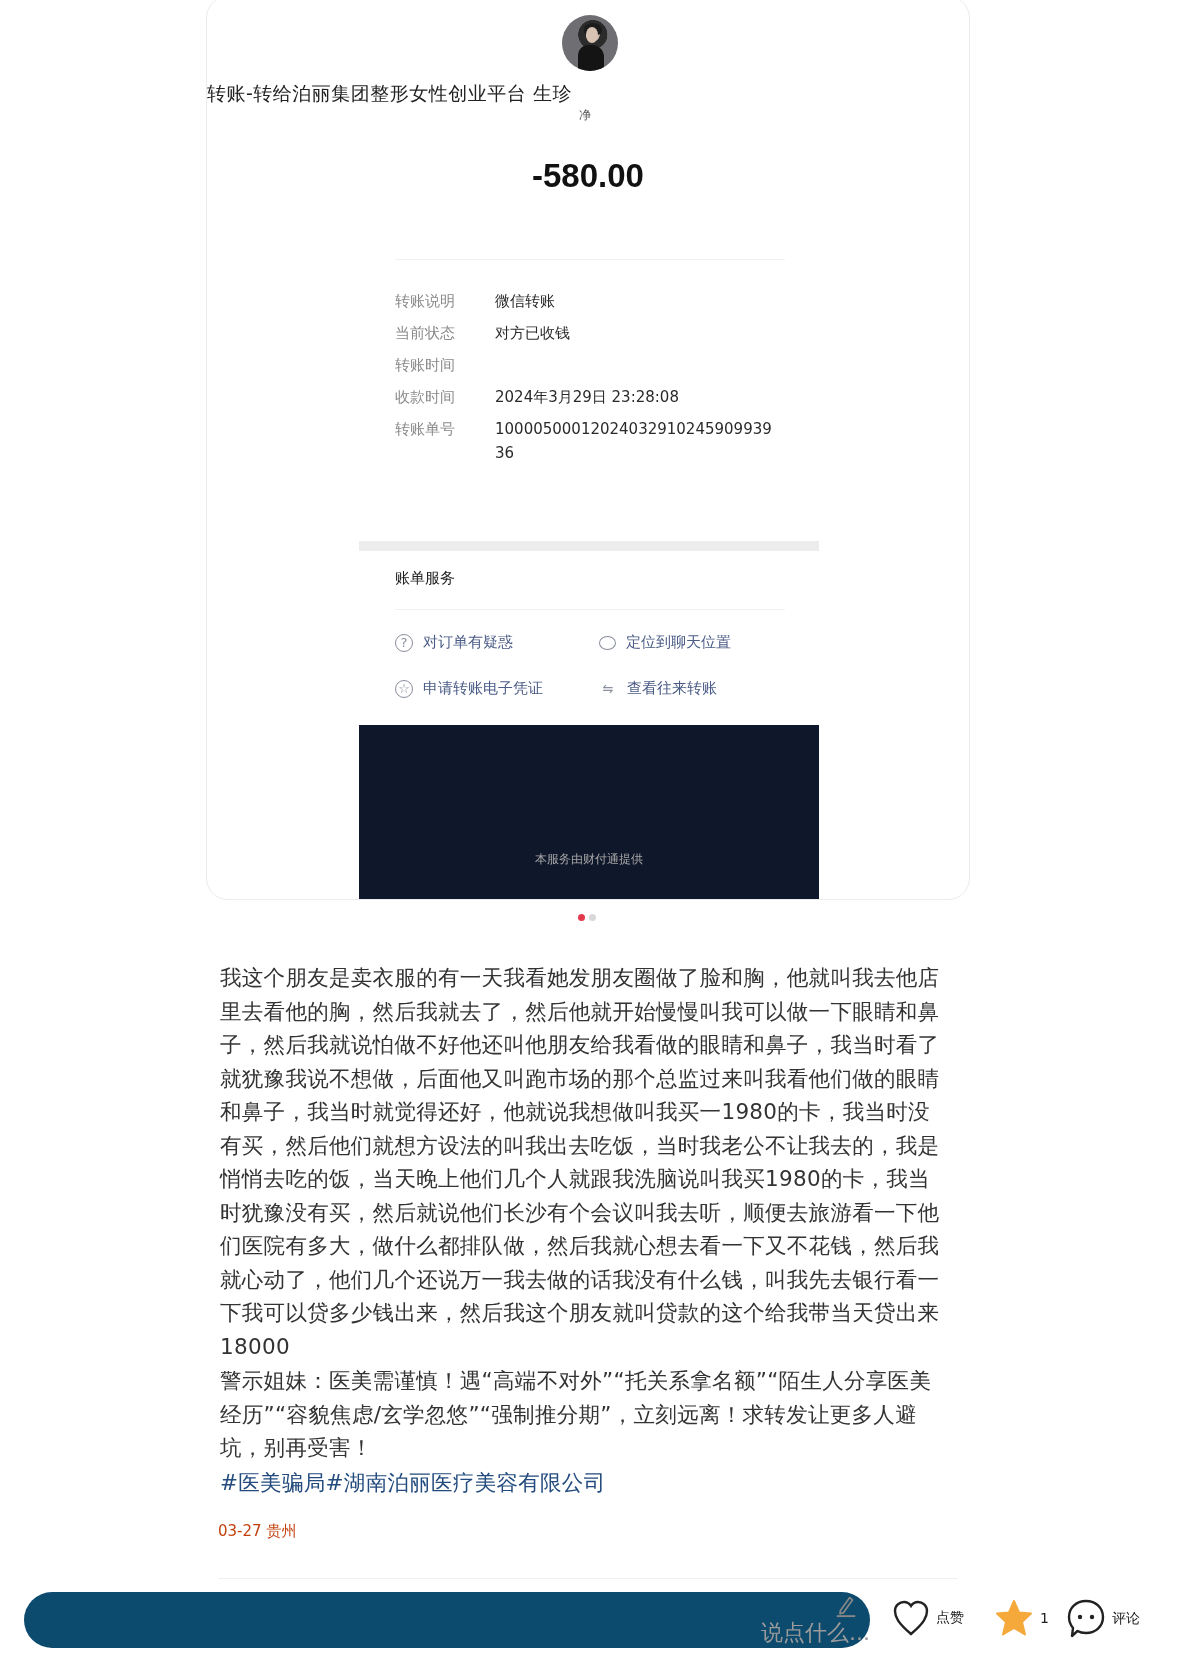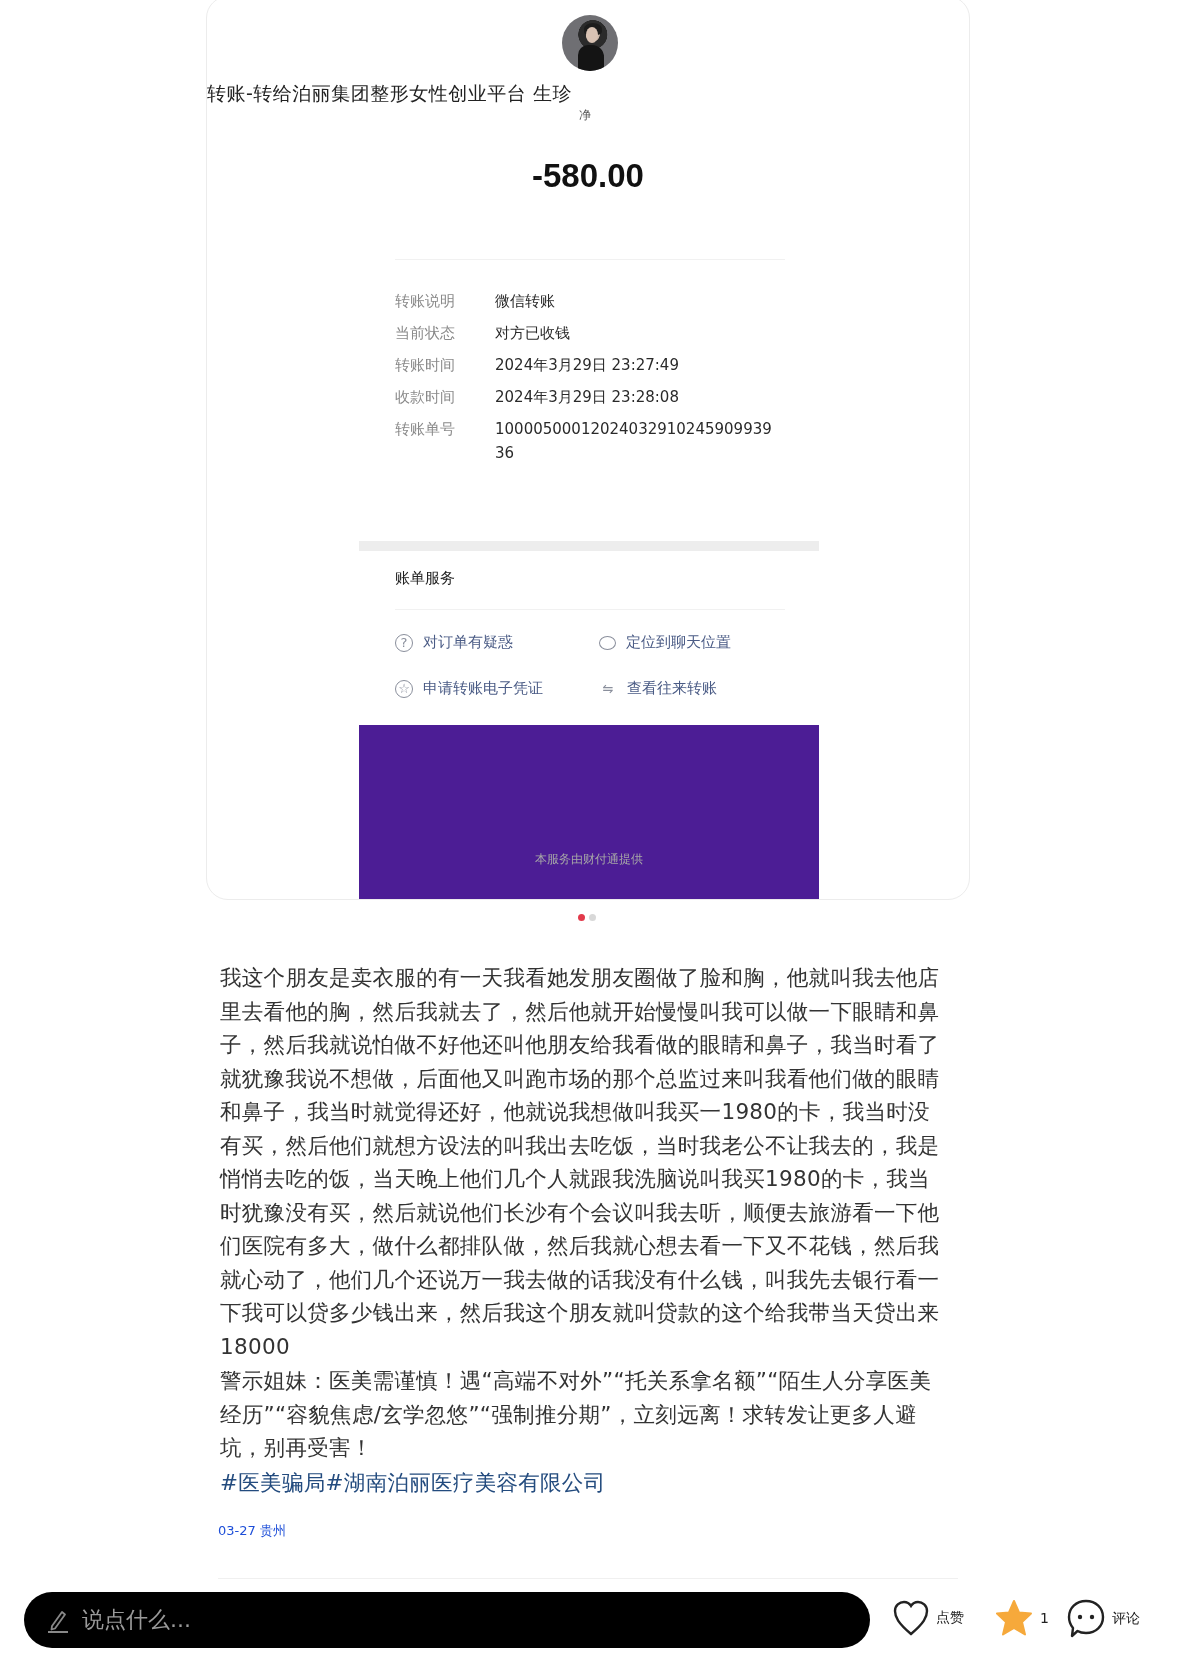--- a/index.html
+++ b/index.html
@@ -40,44 +40,44 @@
   .greybar { position: absolute; left: 152px; width: 460px; top: 544px; height: 10px; background: #ededed; }
   .svc-title { position: absolute; left: 188px; top: 572px; font-size: 15px; color: #222; }
   .sep2 { position: absolute; left: 188px; width: 390px; top: 612px; height: 1px; background: #f1f1f1; }
 
   .svc { position: absolute; display: flex; align-items: center; font-size: 15px; color: #4a5b85; }
   .svc .ic { width: 18px; height: 18px; margin-right: 10px; color: #8a8f9c; font-size: 13px; display: flex; align-items: center; justify-content: center; }
   .ic.circle { border: 1.3px solid #8a8f9c; border-radius: 50%; }
   .ic.bubble { border: 1.3px solid #8a8f9c; border-radius: 50%; height: 14px; width: 17px; }
 
   .footer-grey {
-    position: absolute; left: 152px; width: 460px; top: 728px; height: 180px; background: #4c1d95;
+    position: absolute; left: 152px; width: 460px; top: 728px; height: 180px; background: #0f172a;
   }
   .footer-grey span {
     position: absolute; left: 0; right: 0; top: 126px; text-align: center; font-size: 12px; color: #a7a7a7;
   }
 
   .dots { position: absolute; left: 578px; top: 914px; display: flex; gap: 4px; }
   .dot { width: 7px; height: 7px; border-radius: 50%; background: #d8d8d8; }
   .dot.active { background: #e23a4b; }
 
   .post {
     position: absolute; left: 219px; top: 960px; width: 730px;
     font-size: 21.5px; line-height: 33.5px; color: #333; letter-spacing: 0.3px;
   }
   .post p { margin: 1px; }
   .tags { color: #234b7e; }
 
-  .meta { position: absolute; left: 218px; top: 1522px; font-size: 13px; color: #1d4ed8; }
+  .meta { position: absolute; left: 218px; top: 1522px; font-size: 15px; color: #c2410c; }
   .sep3 { position: absolute; left: 218px; width: 740px; top: 1578px; height: 1px; background: #f0f0f0; }
 
   .bottom-bar { position: absolute; left: 0; right: 0; top: 1592px; height: 64px; }
   .comment-input {
     position: absolute; left: 24px; top: 0; width: 846px; height: 56px; border-radius: 28px;
-    background: #000000; display: flex; align-items: center; padding-left: 20px;
+    background: #0c4a6e; display: flex; align-items: flex-end; padding-left: 20px; flex-direction: column;
   }
   .comment-input .pen { width: 28px; height: 28px; margin-right: 10px; }
   .comment-input .ph { font-size: 22px; color: #9a9a9a; }
 
   .act { position: absolute; top: 6px; display: flex; align-items: center; font-size: 14px; color: #222; }
   .act svg { margin-right: 6px; }
 </style>
 </head>
 <body>
 
@@ -96,21 +96,20 @@
     <div class="row">
       <span class="k">转账说明</span>
       <span class="v">微信转账</span>
     </div>
     <div class="row">
       <span class="k">当前状态</span>
       <span class="v">对方已收钱</span>
     </div>
     <div class="row">
       <span class="k">转账时间</span>
-      <span class="v">2024年3月29日 23:27:49</span>
     </div>
     <div class="row">
       <span class="k">收款时间</span>
       <span class="v">2024年3月29日 23:28:08</span>
     </div>
     <div class="row">
       <span class="k">转账单号</span>
       <span class="v" style="width:280px;flex:none">10000500012024032910245909939 36</span>
     </div>
   </div>

